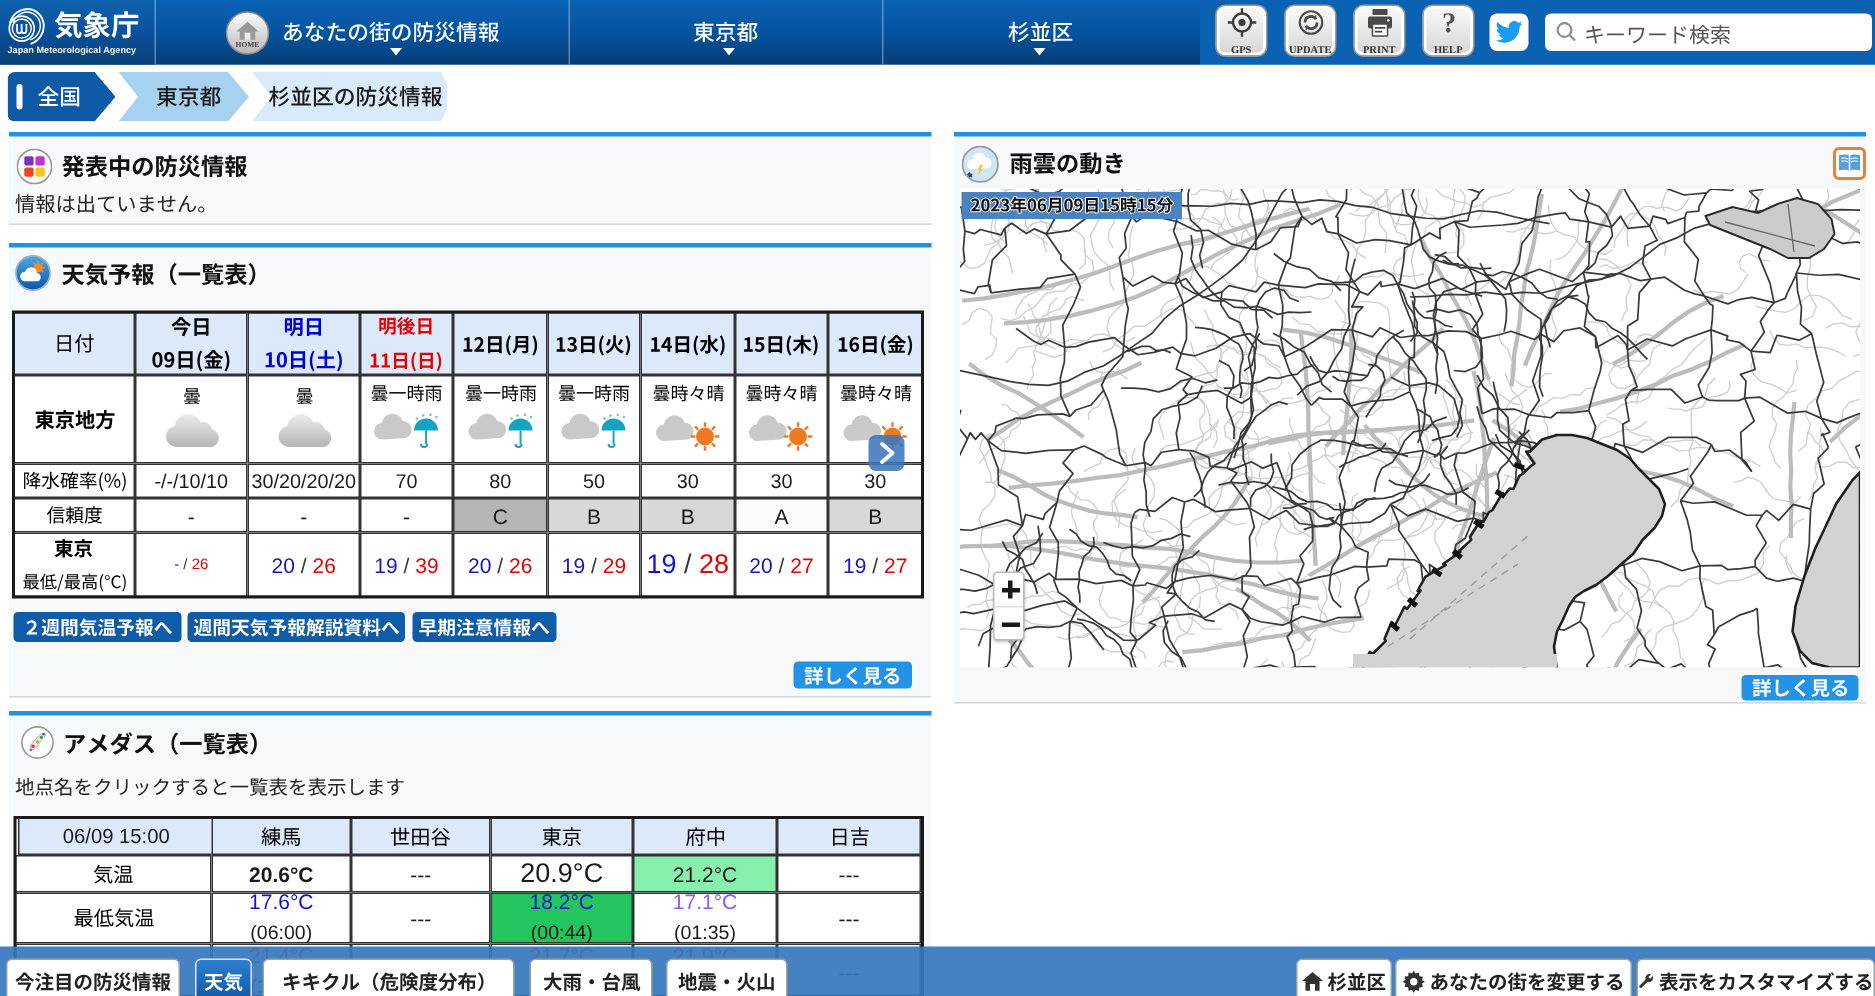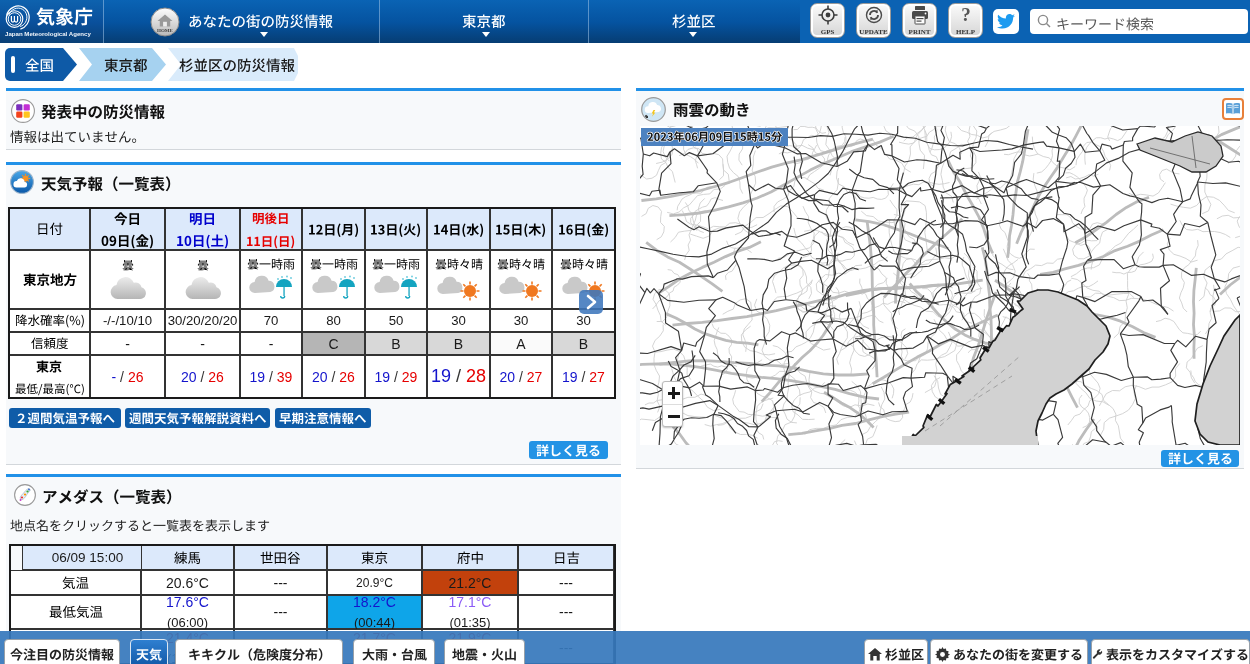--- a/index.html
+++ b/index.html
@@ -548,21 +548,21 @@
         <use href="#gr94" x="2000"></use>
         <use href="#gr92" x="2392"></use>
         <use href="#gr95" x="3392"></use>
         <use href="#gr86" x="4392"></use>
         <use href="#gr96" x="4730"></use>
         <use href="#gr97" x="5100"></use>
         <use href="#gr88" x="5738"></use>
       </svg></div>
   </div>
 <div class="abs" style="left:90px;top:355px;width:75px;height:43px;background:#fff;border:1px solid #333;display:flex;align-items:center;justify-content:center;flex-direction:column;">
-    <span style="font-size:14px"><span style="color:#1414cc">-</span><span style="color:#333"> / </span><span style="color:#e60000">26</span></span>
+    <span style="font-size:10px"><span style="color:#1414cc">-</span><span style="color:#333"> / </span><span style="color:#e60000">26</span></span>
   </div>
 <div class="abs" style="left:165px;top:355px;width:75px;height:43px;background:#fff;border:1px solid #333;display:flex;align-items:center;justify-content:center;flex-direction:column;">
     <span style="font-size:14px"><span style="color:#1414cc">20</span><span style="color:#333"> / </span><span style="color:#e60000">26</span></span>
   </div>
 <div class="abs" style="left:240px;top:355px;width:62px;height:43px;background:#fff;border:1px solid #333;display:flex;align-items:center;justify-content:center;flex-direction:column;">
     <span style="font-size:14px"><span style="color:#1414cc">19</span><span style="color:#333"> / </span><span style="color:#e60000">39</span></span>
   </div>
 <div class="abs" style="left:302px;top:355px;width:63px;height:43px;background:#fff;border:1px solid #333;display:flex;align-items:center;justify-content:center;flex-direction:column;">
     <span style="font-size:14px"><span style="color:#1414cc">20</span><span style="color:#333"> / </span><span style="color:#e60000">26</span></span>
   </div>
@@ -666,21 +666,21 @@
       <use href="#gr77" x="11000"></use>
       <use href="#gr130" x="12000"></use>
       <use href="#gr131" x="13000"></use>
       <use href="#gr123" x="14000"></use>
       <use href="#gr131" x="15000"></use>
       <use href="#gr132" x="16000"></use>
       <use href="#gr133" x="17000"></use>
       <use href="#gr40" x="18000"></use>
       <use href="#gr127" x="19000"></use>
     </svg></div>
-<div class="abs" style="left:22px;top:545px;width:131px;height:25px;background:#dce9fb;border:1px solid #333;display:flex;align-items:center;justify-content:center;flex-direction:column;">
+<div class="abs" style="left:12px;top:545px;width:131px;height:25px;background:#dce9fb;border:1px solid #333;display:flex;align-items:center;justify-content:center;flex-direction:column;">
     <span style="font-size:13.5px;color:#1a1a1a">06/09 15:00</span>
   </div>
 <div class="abs" style="left:141px;top:545px;width:93px;height:25px;background:#dce9fb;border:1px solid #333;display:flex;align-items:center;justify-content:center;flex-direction:column;">
     <svg class="jt" width="27.0" height="13.5" viewBox="0 -880 2000 1000">
       <use href="#gr134"></use>
       <use href="#gr135" x="1000"></use>
     </svg>
   </div>
 <div class="abs" style="left:234px;top:545px;width:93px;height:25px;background:#dce9fb;border:1px solid #333;display:flex;align-items:center;justify-content:center;flex-direction:column;">
     <svg class="jt" width="40.5" height="13.5" viewBox="0 -880 3000 1000">
@@ -706,50 +706,50 @@
       <use href="#gr50"></use>
       <use href="#gr143" x="1000"></use>
     </svg>
   </div>
 <div class="abs" style="left:10px;top:570px;width:131px;height:25px;background:#fff;border:1px solid #333;display:flex;align-items:center;justify-content:center;flex-direction:column;">
     <svg class="jt" width="27.0" height="13.5" viewBox="0 -880 2000 1000">
       <use href="#gr144"></use>
       <use href="#gr145" x="1000"></use>
     </svg>
   </div>
-<div class="abs" style="left:141px;top:570px;width:93px;height:25px;background:#fff;border:1px solid #333;display:flex;align-items:center;justify-content:center;flex-direction:column;">
+<div class="abs" style="left:141px;top:570px;width:93px;height:25px;background:#fff;border:1px solid #333;display:flex;align-items:center;justify-content:center;flex-direction:column;font-weight:bold;">
     <span style="font-size:14px;color:#1a1a1a">20.6°C</span>
   </div>
 <div class="abs" style="left:234px;top:570px;width:93px;height:25px;background:#fff;border:1px solid #333;display:flex;align-items:center;justify-content:center;flex-direction:column;">
     <span style="font-size:14px;color:#1a1a1a">---</span>
   </div>
 <div class="abs" style="left:327px;top:570px;width:95px;height:25px;background:#fff;border:1px solid #333;display:flex;align-items:center;justify-content:center;flex-direction:column;">
-    <span style="font-size:12px;color:#1a1a1a">20.9°C</span>
-  </div>
-<div class="abs" style="left:422px;top:570px;width:96px;height:25px;background:#c2410c;border:1px solid #333;display:flex;align-items:center;justify-content:center;flex-direction:column;">
+    <span style="font-size:18px;color:#1a1a1a">20.9°C</span>
+  </div>
+<div class="abs" style="left:422px;top:570px;width:96px;height:25px;background:#86efac;border:1px solid #333;display:flex;align-items:center;justify-content:center;flex-direction:column;">
     <span style="font-size:14px;color:#1a1a1a">21.2°C</span>
   </div>
 <div class="abs" style="left:518px;top:570px;width:96px;height:25px;background:#fff;border:1px solid #333;display:flex;align-items:center;justify-content:center;flex-direction:column;">
     <span style="font-size:14px;color:#1a1a1a">---</span>
   </div>
 <div class="abs" style="left:10px;top:595px;width:131px;height:34px;background:#fff;border:1px solid #333;display:flex;align-items:center;justify-content:center;flex-direction:column;">
     <svg class="jt" width="54.0" height="13.5" viewBox="0 -880 4000 1000">
       <use href="#gr92"></use>
       <use href="#gr93" x="1000"></use>
       <use href="#gr144" x="2000"></use>
       <use href="#gr145" x="3000"></use>
     </svg>
   </div>
 <div class="abs" style="left:141px;top:595px;width:93px;height:34px;background:#fff;border:1px solid #333;display:flex;align-items:center;justify-content:center;flex-direction:column;">
     <div style="text-align:center;line-height:1.25"><span style="font-size:14px;color:#1414cc">17.6°C</span><br><span style="font-size:13px;color:#1a1a1a">(06:00)</span></div>
   </div>
 <div class="abs" style="left:234px;top:595px;width:93px;height:34px;background:#fff;border:1px solid #333;display:flex;align-items:center;justify-content:center;flex-direction:column;">
     <span style="font-size:14px;color:#1a1a1a">---</span>
   </div>
-<div class="abs" style="left:327px;top:595px;width:95px;height:34px;background:#0ea5e9;border:1px solid #333;display:flex;align-items:center;justify-content:center;flex-direction:column;">
+<div class="abs" style="left:327px;top:595px;width:95px;height:34px;background:#22c55e;border:1px solid #333;display:flex;align-items:center;justify-content:center;flex-direction:column;">
     <div style="text-align:center;line-height:1.25"><span style="font-size:14px;color:#1414cc">18.2°C</span><br><span style="font-size:13px;color:#1a1a1a">(00:44)</span></div>
   </div>
 <div class="abs" style="left:422px;top:595px;width:96px;height:34px;background:#fff;border:1px solid #333;display:flex;align-items:center;justify-content:center;flex-direction:column;">
     <div style="text-align:center;line-height:1.25"><span style="font-size:14px;color:#8b5cf6">17.1°C</span><br><span style="font-size:13px;color:#1a1a1a">(01:35)</span></div>
   </div>
 <div class="abs" style="left:518px;top:595px;width:96px;height:34px;background:#fff;border:1px solid #333;display:flex;align-items:center;justify-content:center;flex-direction:column;">
     <span style="font-size:14px;color:#1a1a1a">---</span>
   </div>
 <div class="abs" style="left:10px;top:629px;width:131px;height:38px;background:#fff;border:1px solid #333;display:flex;align-items:center;justify-content:center;flex-direction:column;">
     <svg class="jt" width="54.0" height="13.5" viewBox="0 -880 4000 1000">

